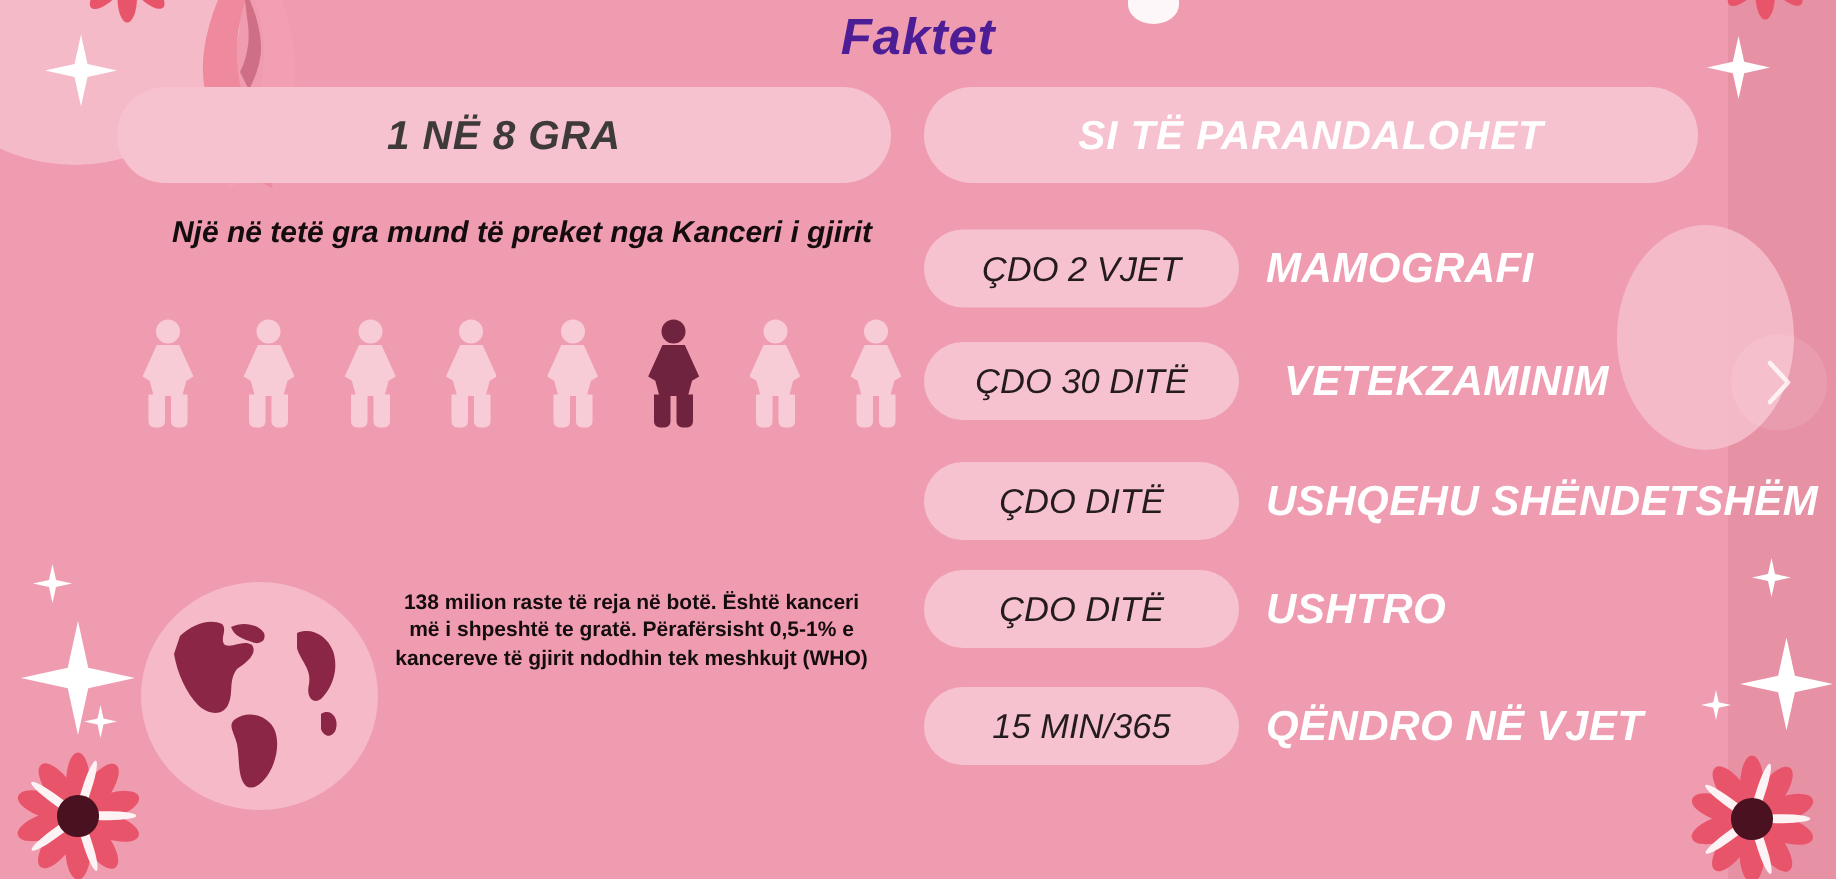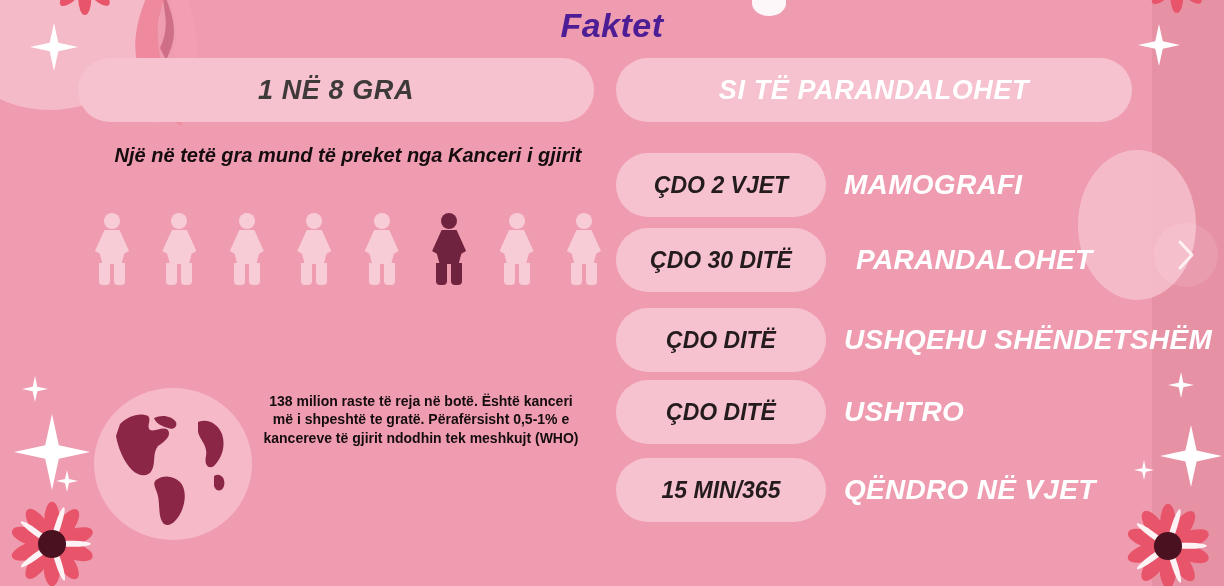--- a/index.html
+++ b/index.html
@@ -177,27 +177,27 @@
   
   .prev-row {
     position:absolute;
     left:616px;
     display:flex;
     align-items:center;
   }
   .prev-row .tag {
     background:#f6c2cf;
     border-radius:999px;
-    height:64px;
+    height:52px;
     width:210px;
     display:flex;
     align-items:center;
     justify-content:center;
     font-size:23px;
-    font-weight:bold;
+    font-weight:normal;
     font-style:italic;
     color:#241b1e;
     flex:0 0 auto;
   }
   .prev-row .label {
     margin-left:18px;
     font-size:28px;
     font-weight:bold;
     font-style:italic;
     color:#ffffff;
@@ -373,21 +373,21 @@
 
   <div class="pill banner light-text" id="banner-prevent">SI TË PARANDALOHET</div>
 
   <div class="prev-row" style="top:153px;">
     <div class="tag">ÇDO 2 VJET</div>
     <div class="label">MAMOGRAFI</div>
   </div>
 
   <div class="prev-row" style="top:228px;gap:12px;">
     <div class="tag">ÇDO 30 DITË</div>
-    <div class="label">PARANDALOHET</div>
+    <div class="label">VETEKZAMINIM</div>
   </div>
 
   <div class="prev-row" style="top:308px;">
     <div class="tag">ÇDO DITË</div>
     <div class="label">USHQEHU SHËNDETSHËM</div>
   </div>
 
   <div class="prev-row" style="top:380px;">
     <div class="tag">ÇDO DITË</div>
     <div class="label">USHTRO</div>

